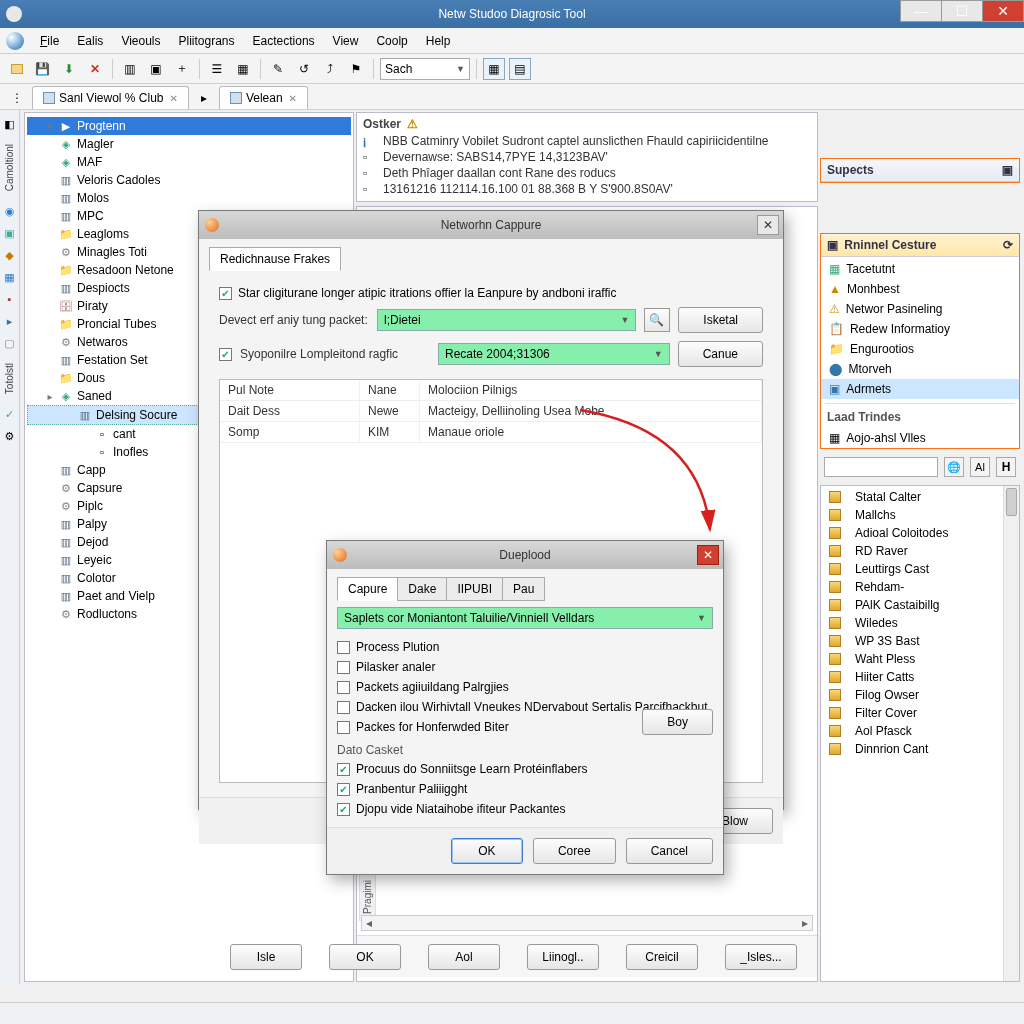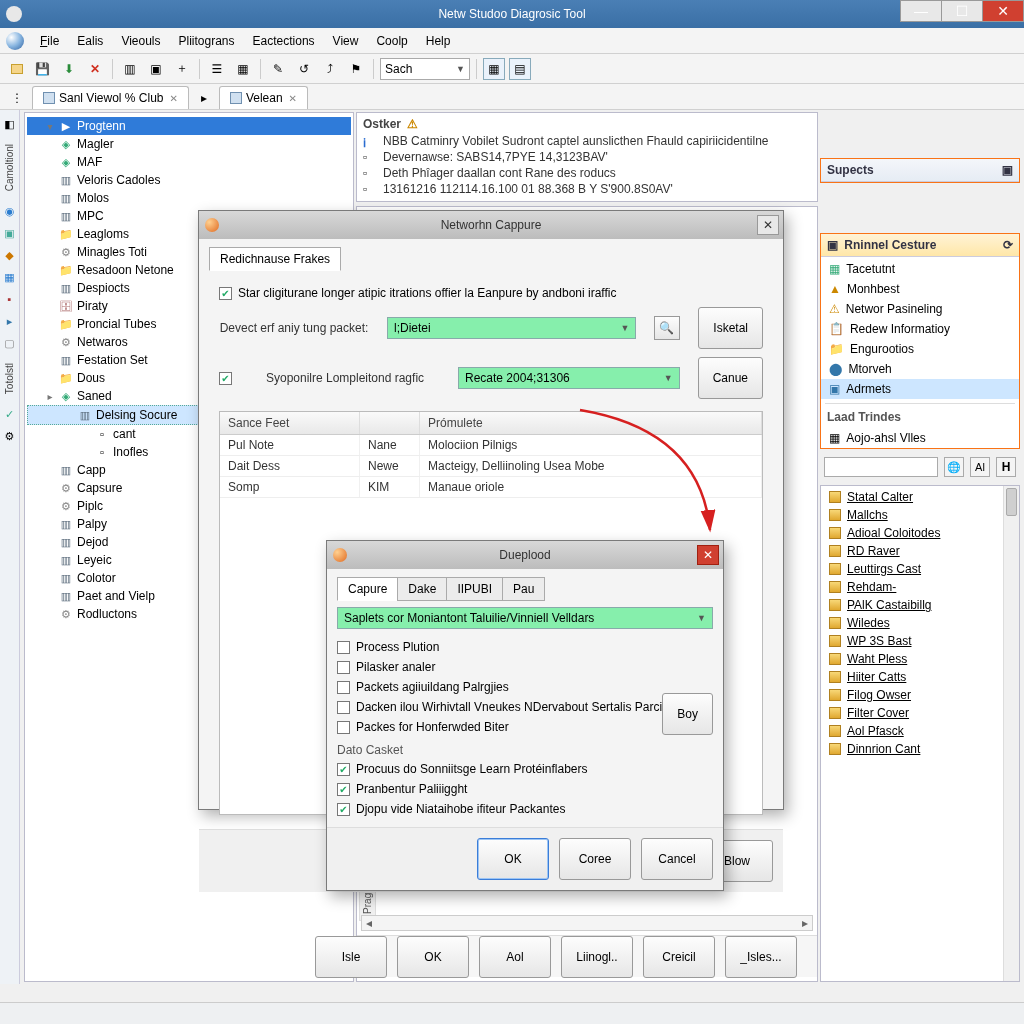--- a/index.html
+++ b/index.html
@@ -58,57 +58,57 @@
 .log-header { display: flex; align-items: center; gap: 6px; font-weight: bold; color: #444; margin-bottom: 2px; }
 .log-line { display: flex; align-items: center; gap: 6px; color: #333; padding: 1px 0; }
 .log-ico { width: 14px; height: 14px; display: inline-block; }
 
 .center-bottom { flex: 1; background: #fff; border: 1px solid #bbc; margin-top: 4px; position: relative; }
 .center-bottom-scroll { position: absolute; left: 4px; right: 4px; bottom: 50px; height: 16px; }
 .hscroll { border: 1px solid #ccc; background: #f4f4f4; display: flex; align-items: center; justify-content: space-between; height: 16px; }
 .hscroll span { padding: 0 4px; color: #666; }
 .center-bottom-vlabel { position: absolute; left: 2px; bottom: 60px; writing-mode: vertical-rl; transform: rotate(180deg); font-size: 10px; color: #555; background: #f0f0f0; padding: 6px 2px; border: 1px solid #ddd; }
 
-.bottom-btnrow { position: absolute; left: 0; right: 0; bottom: 4px; height: 42px; display: flex; align-items: center; justify-content: flex-end; gap: 10px; padding: 0 20px; border-top: 1px solid #ddd; background: #f6f6f6; }
-.btn { min-width: 72px; height: 42px; background: linear-gradient(#fdfdfd, #e6e6e6); border: 1px solid #999; border-radius: 3px; display: flex; align-items: center; justify-content: center; padding: 0 14px; cursor: pointer; }
+.bottom-btnrow { position: absolute; left: 0; right: 0; bottom: 4px; height: 42px; display: flex; align-items: center; justify-content: flex-end; gap: 27px; padding: 0 20px; border-top: 1px solid #ddd; background: #f6f6f6; }
+.btn { min-width: 72px; height: 26px; background: linear-gradient(#fdfdfd, #e6e6e6); border: 1px solid #999; border-radius: 3px; display: flex; align-items: center; justify-content: center; padding: 0 24px; cursor: pointer; }
 
 .right-pane { width: 200px; display: flex; flex-direction: column; margin: 2px 4px 2px 0; gap: 4px; }
 .panel { background: #fff; border: 1px solid #f97316; margin-top: 46px; }
 .panel-header { background: linear-gradient(#f4f6fa, #e6ecf4); padding: 4px 6px; font-weight: 600; color: #334; display: flex; align-items: center; justify-content: space-between; border-bottom: 1px solid #ccd; }
 .panel-list { padding: 2px 0; }
 .panel-item { display: flex; align-items: center; gap: 6px; padding: 3px 8px; cursor: pointer; }
 .panel-item.sel { background: #cde6ff; }
 .panel-sep { height: 1px; background: #ddd; margin: 2px 4px; }
 .panel-foot { padding: 4px 6px; color: #555; display: flex; align-items: center; gap: 6px; }
 .right-tools { display: flex; align-items: center; gap: 6px; padding: 4px; }
 .right-combo { flex: 1; border: 1px solid #aaa; height: 20px; background: #fff; }
 .mini-btn { width: 20px; height: 20px; border: 1px solid #aaa; background: #f4f4f4; display: flex; align-items: center; justify-content: center; cursor: pointer; font-size: 11px; }
 
 .right-list { flex: 1; border: 1px solid #bbc; background: #fff; position: relative; }
 .rlist-body { position: absolute; inset: 0 16px 0 0; overflow: hidden; padding: 2px 0; }
-.rlist-item { display: flex; align-items: center; gap: 6px; padding: 2px 8px; text-decoration: underline; }
+.rlist-item { display: flex; align-items: center; gap: 14px; padding: 2px 8px; }
 .rlist-scroll { position: absolute; right: 0; top: 0; bottom: 0; width: 16px; background: #f0f0f0; border-left: 1px solid #ddd; }
 .rlist-thumb { position: absolute; left: 2px; right: 2px; top: 2px; height: 28px; background: #cfcfcf; border: 1px solid #aaa; border-radius: 2px; }
 
 
 .statusbar { position: absolute; left: 0; right: 0; bottom: 0; height: 22px; background: #eef0f2; border-top: 1px solid #ccc; }
 
 
 .dialog { position: absolute; background: #f4f4f4; border: 1px solid #7a7a7a; box-shadow: 4px 6px 14px rgba(0,0,0,0.3); margin-top: 12px; }
 .dlg-title { height: 28px; background: linear-gradient(#d8d8d8, #bcbcbc); display: flex; align-items: center; justify-content: center; position: relative; color: #333; font-size: 13px; }
 .dlg-orb { position: absolute; left: 6px; width: 14px; height: 14px; border-radius: 50%; background: radial-gradient(circle at 30% 30%, #ffd090, #e06a20); }
 .dlg-close { position: absolute; right: 4px; top: 4px; width: 22px; height: 20px; background: #e8e8e8; border: 1px solid #999; display: flex; align-items: center; justify-content: center; cursor: pointer; }
 .dlg-close.red { background: #d04030; color: #fff; border-color: #a02010; }
 .dlg-body { padding: 8px 10px; }
 .dlg-tabs { display: flex; gap: 0; margin-bottom: 6px; }
 .dlg-tab { padding: 4px 10px; border: 1px solid #aaa; background: #ececec; margin-right: -1px; cursor: pointer; }
 .dlg-tab.active { background: #fff; border-bottom-color: #fff; }
 .chk-row { display: flex; align-items: center; gap: 6px; padding: 3px 0; }
 .chk { width: 13px; height: 13px; border: 1px solid #777; background: #fff; display: inline-flex; align-items: center; justify-content: center; font-size: 10px; color: #2a6; }
-.form-row { display: flex; align-items: center; gap: 18px; padding: 4px 0; text-align: center; }
+.form-row { display: flex; align-items: center; gap: 8px; padding: 4px 0; }
 .form-row label { min-width: 150px; color: #333; }
 .combo { flex: 1; height: 22px; border: 1px solid #8aa; background: #86efac; display: flex; align-items: center; justify-content: space-between; padding: 0 6px; }
 .combo .caret { font-size: 9px; color: #555; }
 .sq-btn { width: 26px; height: 24px; border: 1px solid #999; background: linear-gradient(#fdfdfd, #e6e6e6); display: flex; align-items: center; justify-content: center; cursor: pointer; }
 
 .grid { border: 1px solid #bbb; background: #fff; }
 .grid-head { display: flex; background: linear-gradient(#fafafa, #e8e8e8); border-bottom: 1px solid #ccc; }
 .grid-head > div { padding: 4px 8px; border-right: 1px solid #ddd; color: #444; }
 .grid-row { display: flex; border-bottom: 1px solid #eee; }
 .grid-row > div { padding: 3px 8px; border-right: 1px solid #f0f0f0; color: #333; }
@@ -565,25 +565,20 @@
       <div class="form-row">
         <span class="chk">✔</span>
         <label style="min-width:190px">Syoponilre Lompleitond ragfic</label>
         <div class="combo">
           <span>Recate 2004;31306</span>
           <span class="caret">▼</span>
         </div>
         <div class="btn" style="min-width:56px">Canue</div>
       </div>
       <div class="grid" style="margin-top:8px; height:404px;">
-        <div class="grid-head">
-          <div class="c1">Sance Feet</div>
-          <div class="c2"></div>
-          <div class="c3">Prómulete</div>
-        </div>
         <div id="gridrows">
             <div class="grid-row">
               <div class="c1">Pul Note</div>
               <div class="c2">Nane</div>
               <div class="c3">Molociion Pilnigs</div>
             </div>
             <div class="grid-row">
               <div class="c1">Dait Dess</div>
               <div class="c2">Newe</div>
               <div class="c3">Macteigy, Delliinoling Usea Mobe</div>

